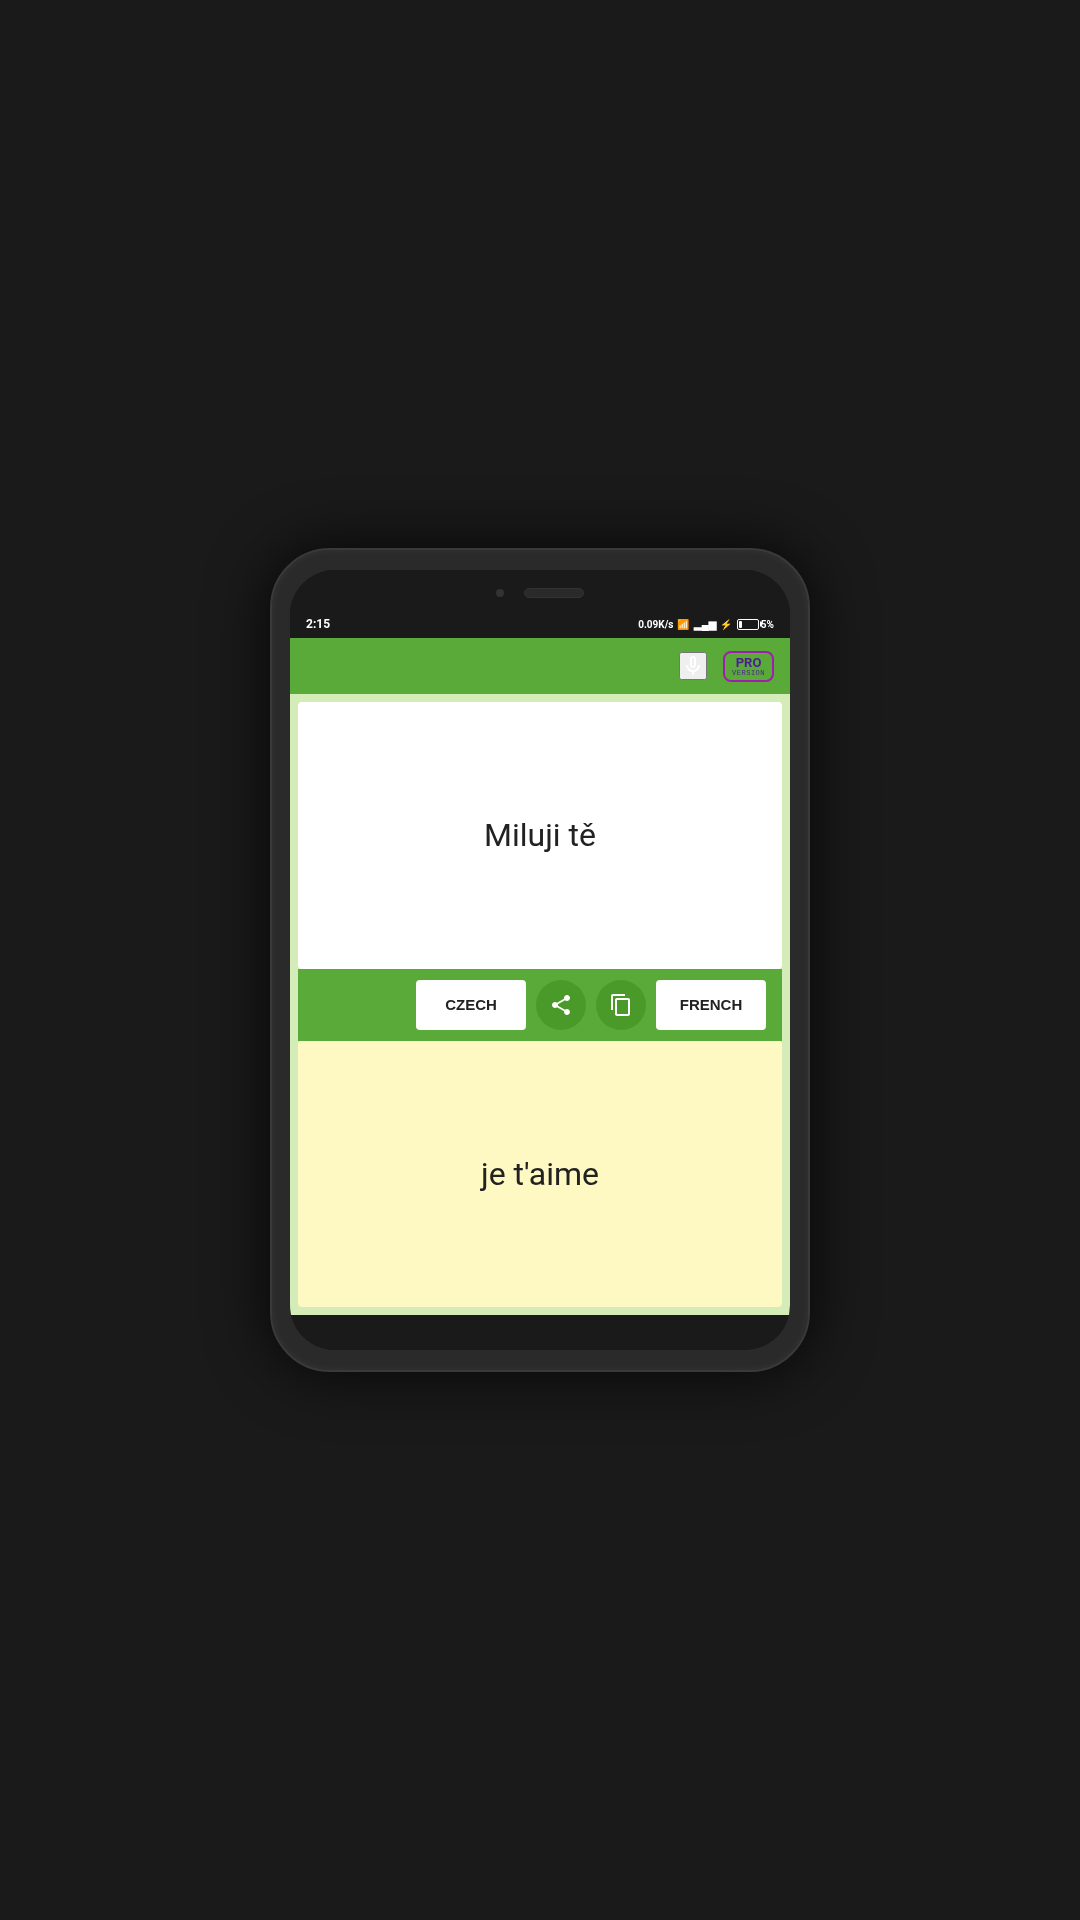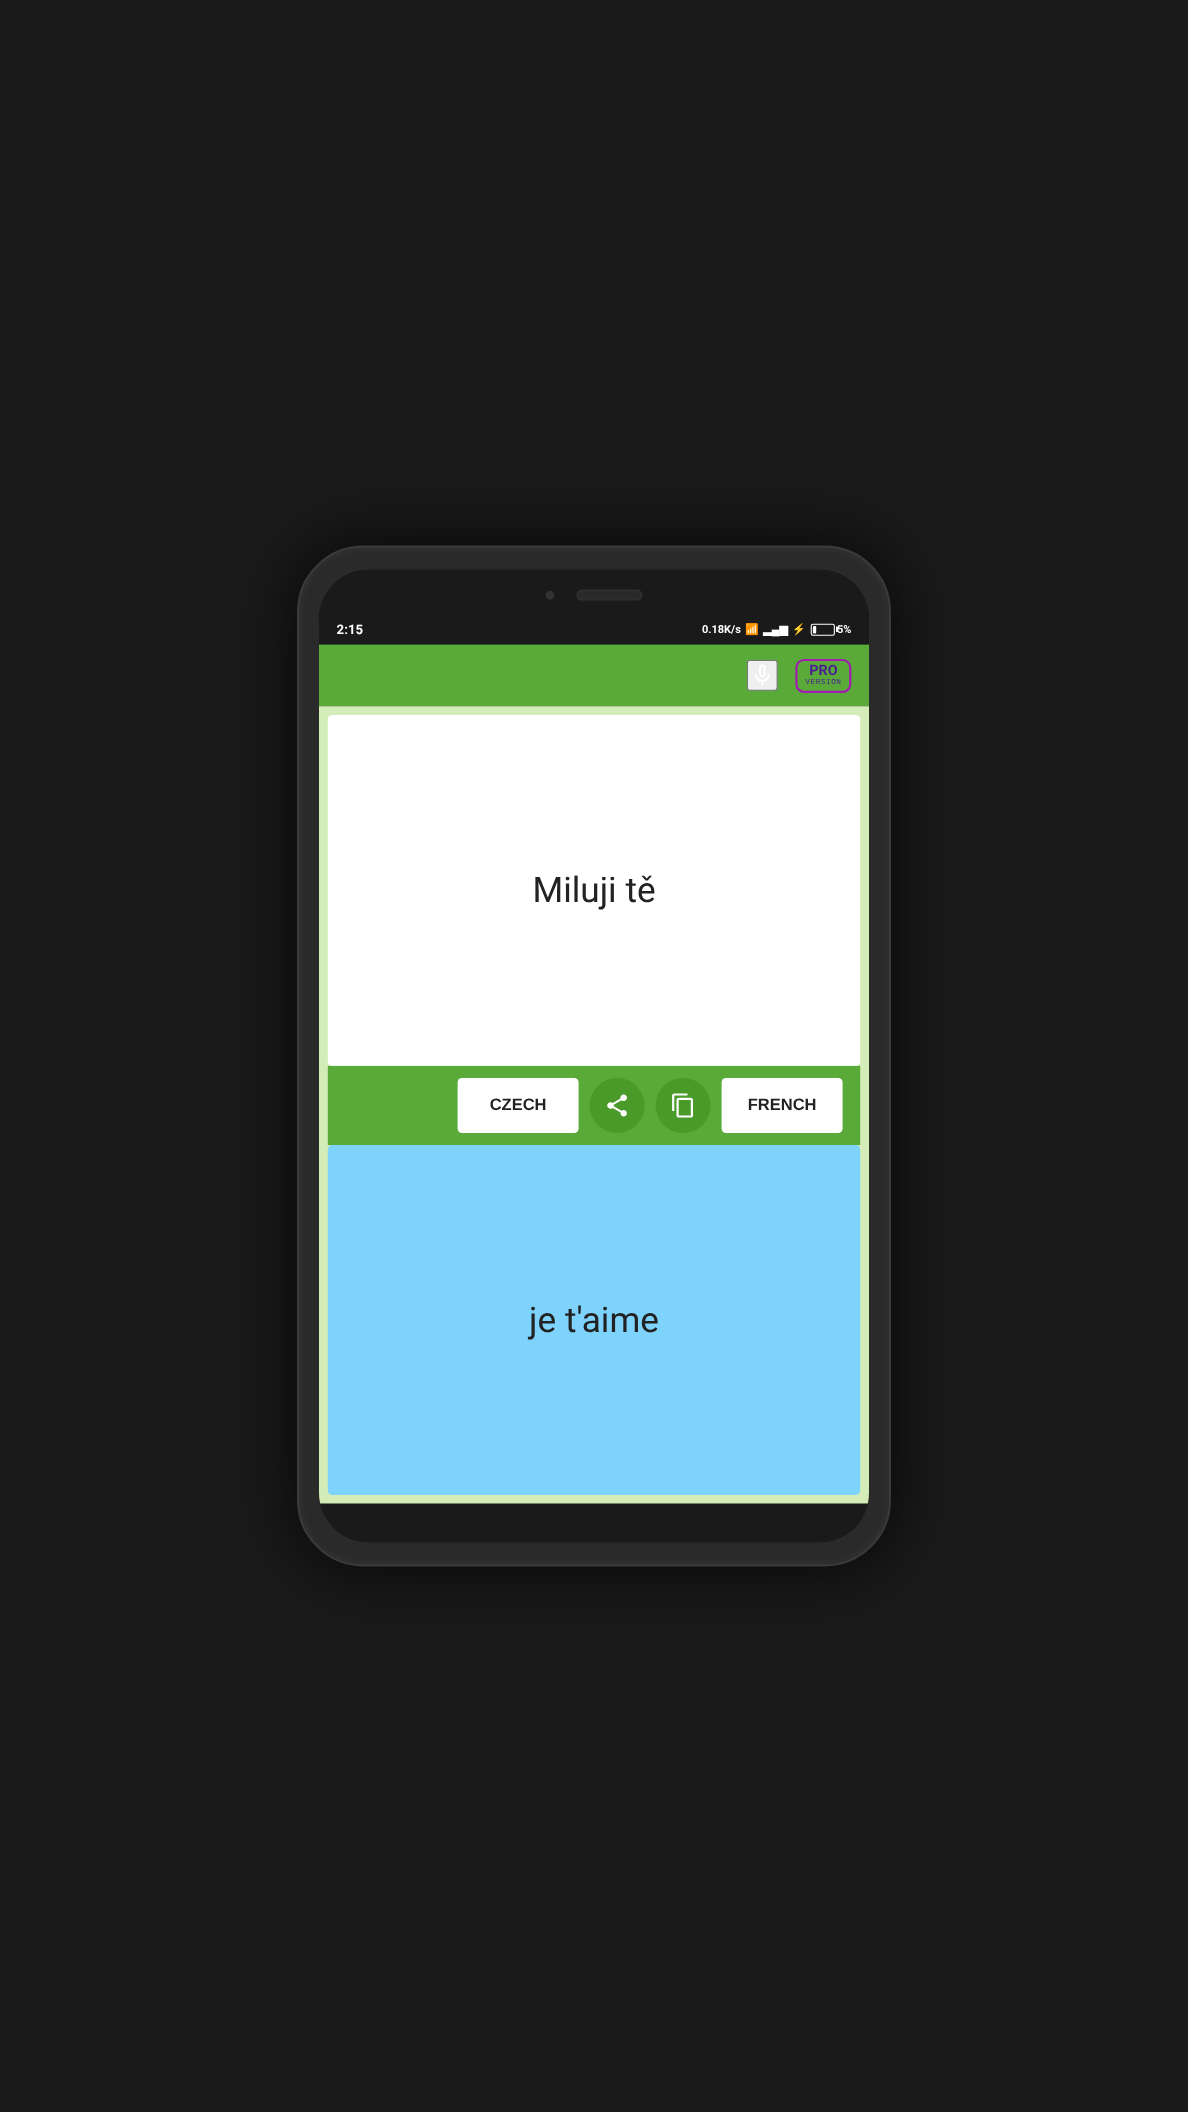--- a/index.html
+++ b/index.html
@@ -12,21 +12,21 @@
       background: #1a1a1a;
       display: flex;
       justify-content: center;
       align-items: center;
       min-height: 100vh;
       font-family: 'Roboto', Arial, sans-serif;
     }
 
     .phone-frame {
       width: 540px;
-      height: 928px;
+      height: 824px;
       background: #2a2a2a;
       border-radius: 60px;
       padding: 20px 18px;
       position: relative;
       box-shadow: 0 0 60px rgba(0,0,0,0.8), inset 0 0 10px rgba(255,255,255,0.05);
       border: 2px solid #3a3a3a;
     }
 
     .phone-inner {
       width: 100%;
@@ -245,21 +245,21 @@
       fill: white;
     }
 
     .circle-buttons-group {
       display: flex;
       gap: 10px;
     }
 
     
     .translation-card-bottom {
-      background: #7dd3fc;
+      background: #fef9c3;
       border-radius: 4px;
       flex: 1;
       display: flex;
       align-items: center;
       justify-content: center;
       margin-top: 0;
     }
 
     
     .phone-bottom-bezel {
@@ -277,21 +277,21 @@
   <div class="phone-inner">
 
     <div class="phone-top-bezel">
       <div class="camera-dot"></div>
       <div class="speaker"></div>
     </div>
 
     <div class="status-bar">
       <div class="status-left">2:15</div>
       <div class="status-right">
-        <span>0.18K/s</span>
+        <span>0.09K/s</span>
         <span>📶</span>
         <span>▂▄▆</span>
         <span>⚡</span>
         <div class="battery-container">
           <div class="battery-icon">
             <div class="battery-fill"></div>
           </div>
           <span>5%</span>
         </div>
       </div>

